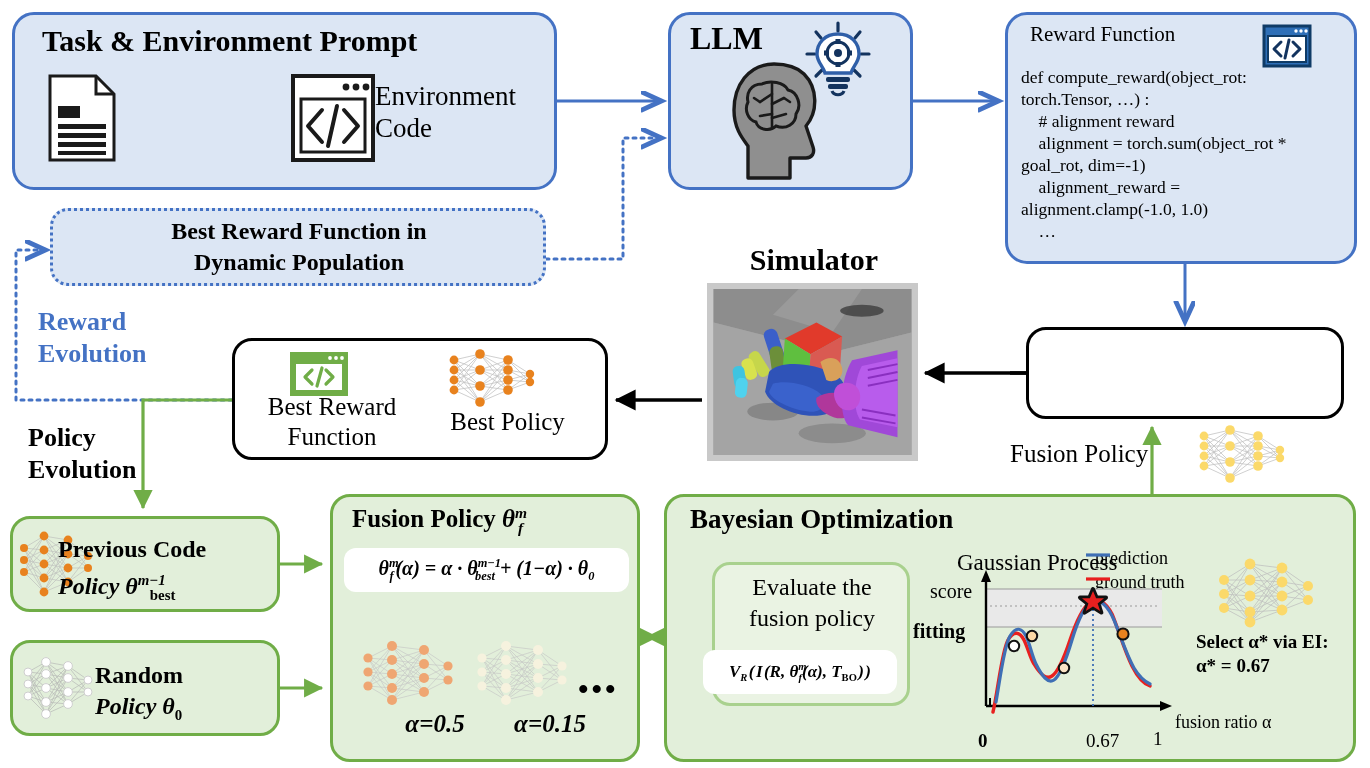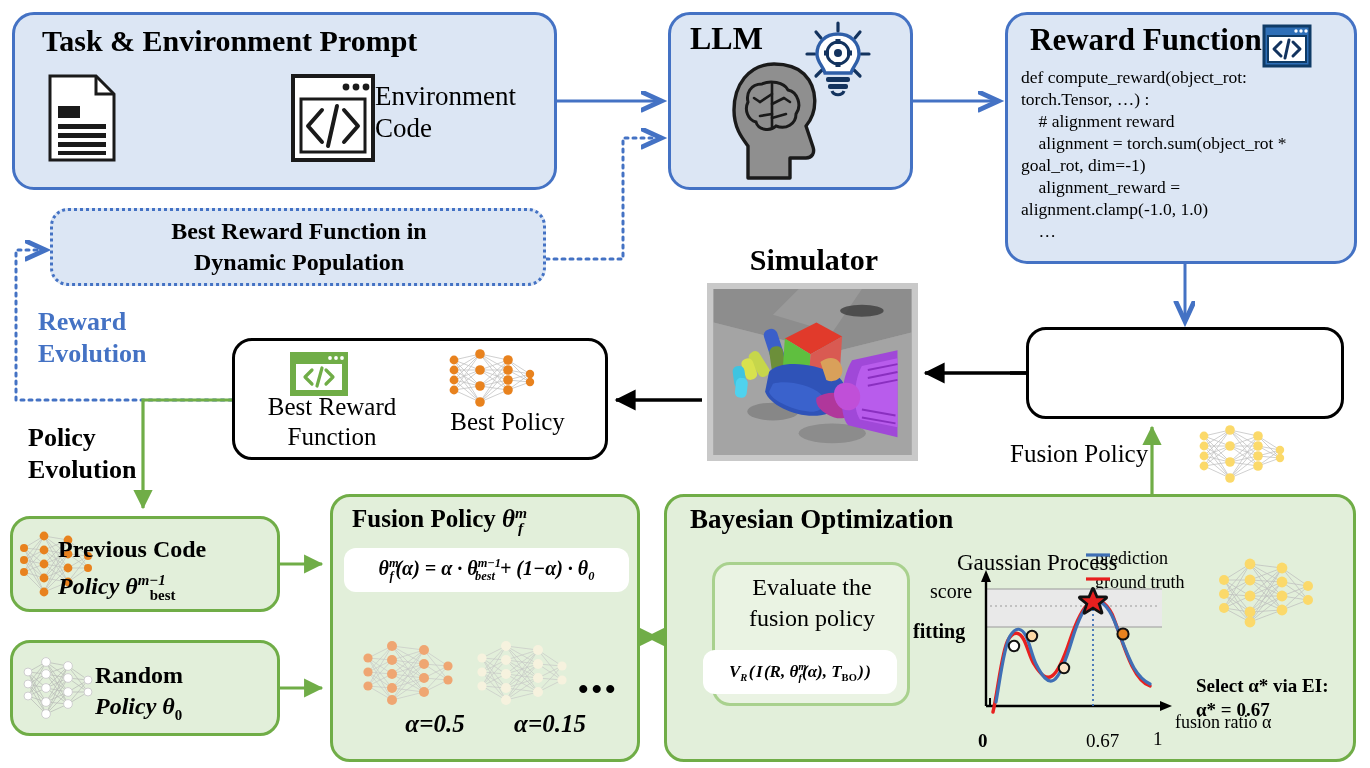--- a/index.html
+++ b/index.html
@@ -26,21 +26,21 @@
   #task-title{left:42px;top:24px;font-size:30px;font-weight:bold;}
   #task-desc-label{left:128px;top:80px;font-size:27px;line-height:32px;}
   #env-code-label{left:375px;top:80px;font-size:27px;line-height:32px;}
 
   
   #llm-box{left:668px;top:12px;width:245px;height:178px;}
   #llm-title{left:690px;top:20px;font-size:32px;font-weight:bold;}
 
   
   #reward-box{left:1005px;top:12px;width:352px;height:252px;}
-  #reward-title{left:1030px;top:22px;font-size:31px;font-weight:bold;}
+  #reward-title{left:1030px;top:22px;font-size:21px;font-weight:normal;}
   #reward-code{left:1021px;top:66px;width:322px;font-size:17.5px;line-height:22px;
                white-space:pre-wrap;font-family:"Liberation Serif",serif;}
 
   
   #pop-box{left:50px;top:208px;width:496px;height:78px;}
   #pop-title{left:56px;top:216px;width:486px;font-size:24px;line-height:31px;font-weight:bold;text-align:center;}
 
   #reward-evo{left:38px;top:306px;width:160px;font-size:26px;line-height:32px;}
   #policy-evo{left:28px;top:422px;width:170px;font-size:26px;line-height:32px;}
 
@@ -85,21 +85,21 @@
 
   #gp-title{left:957px;top:550px;font-size:23px;}
   #gp-score{left:930px;top:580px;font-size:20px;}
   #legend-pred{left:1095px;top:548px;font-size:18px;}
   #legend-gt{left:1095px;top:572px;font-size:18px;}
   #gp-xlabel{left:1175px;top:712px;font-size:18px;}
   #gp-t0{left:978px;top:730px;font-size:19px;font-weight:bold;}
   #gp-t067{left:1086px;top:730px;font-size:19px;font-weight:normal;}
   #gp-t1{left:1153px;top:728px;font-size:19px;}
 
-  #select-label{left:1196px;top:674px;width:165px;font-size:19px;line-height:24px;font-weight:bold;}
+  #select-label{left:1196px;top:630px;width:165px;font-size:19px;line-height:24px;font-weight:bold;}
 
   
   sub{font-size:.62em;}
   sup{font-size:.62em;}
   .mth{font-style:italic;font-weight:bold;}
 </style>
 </head>
 <body>
 
 <div class="stage">

